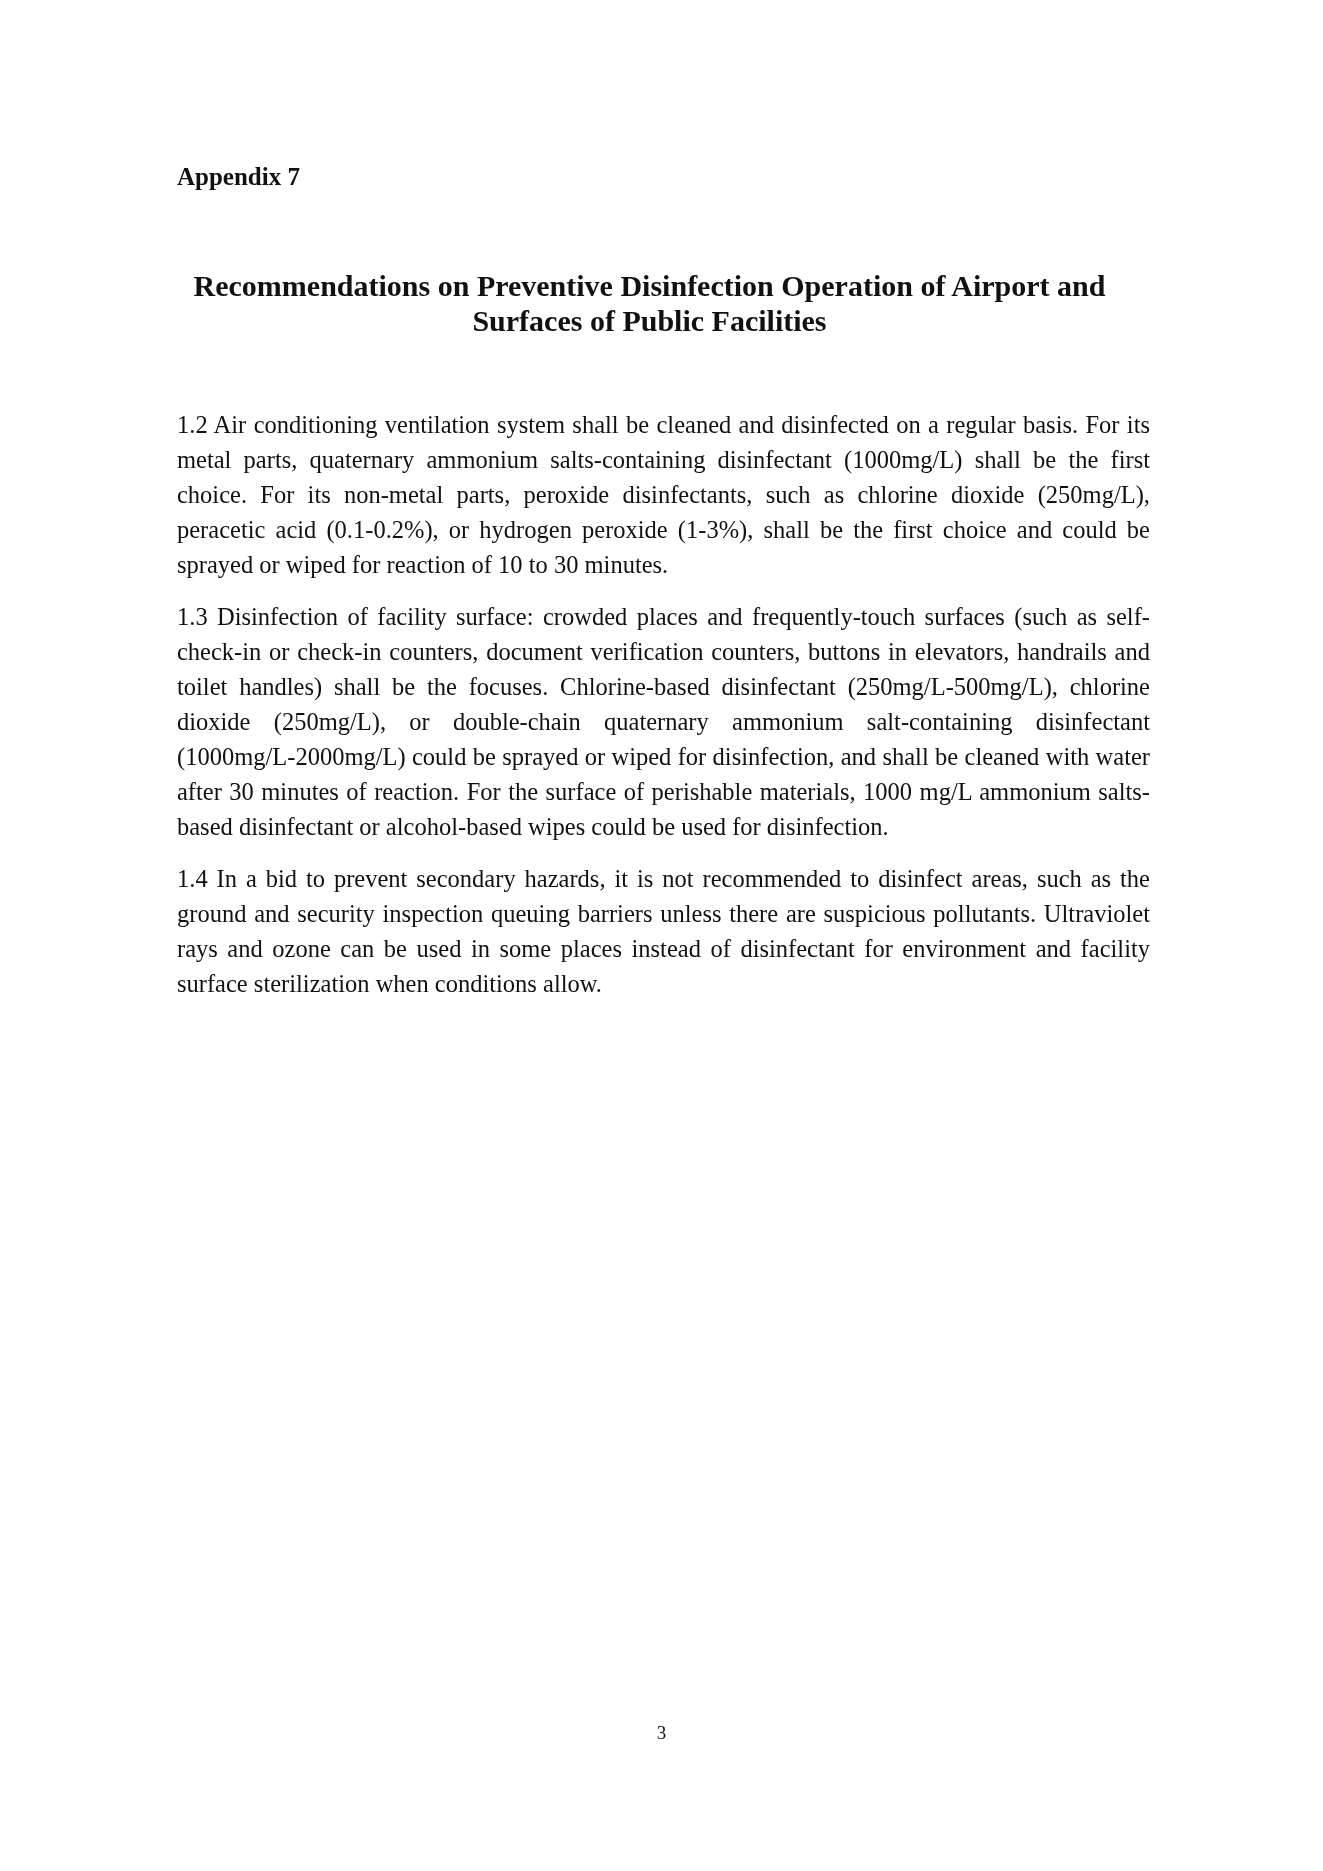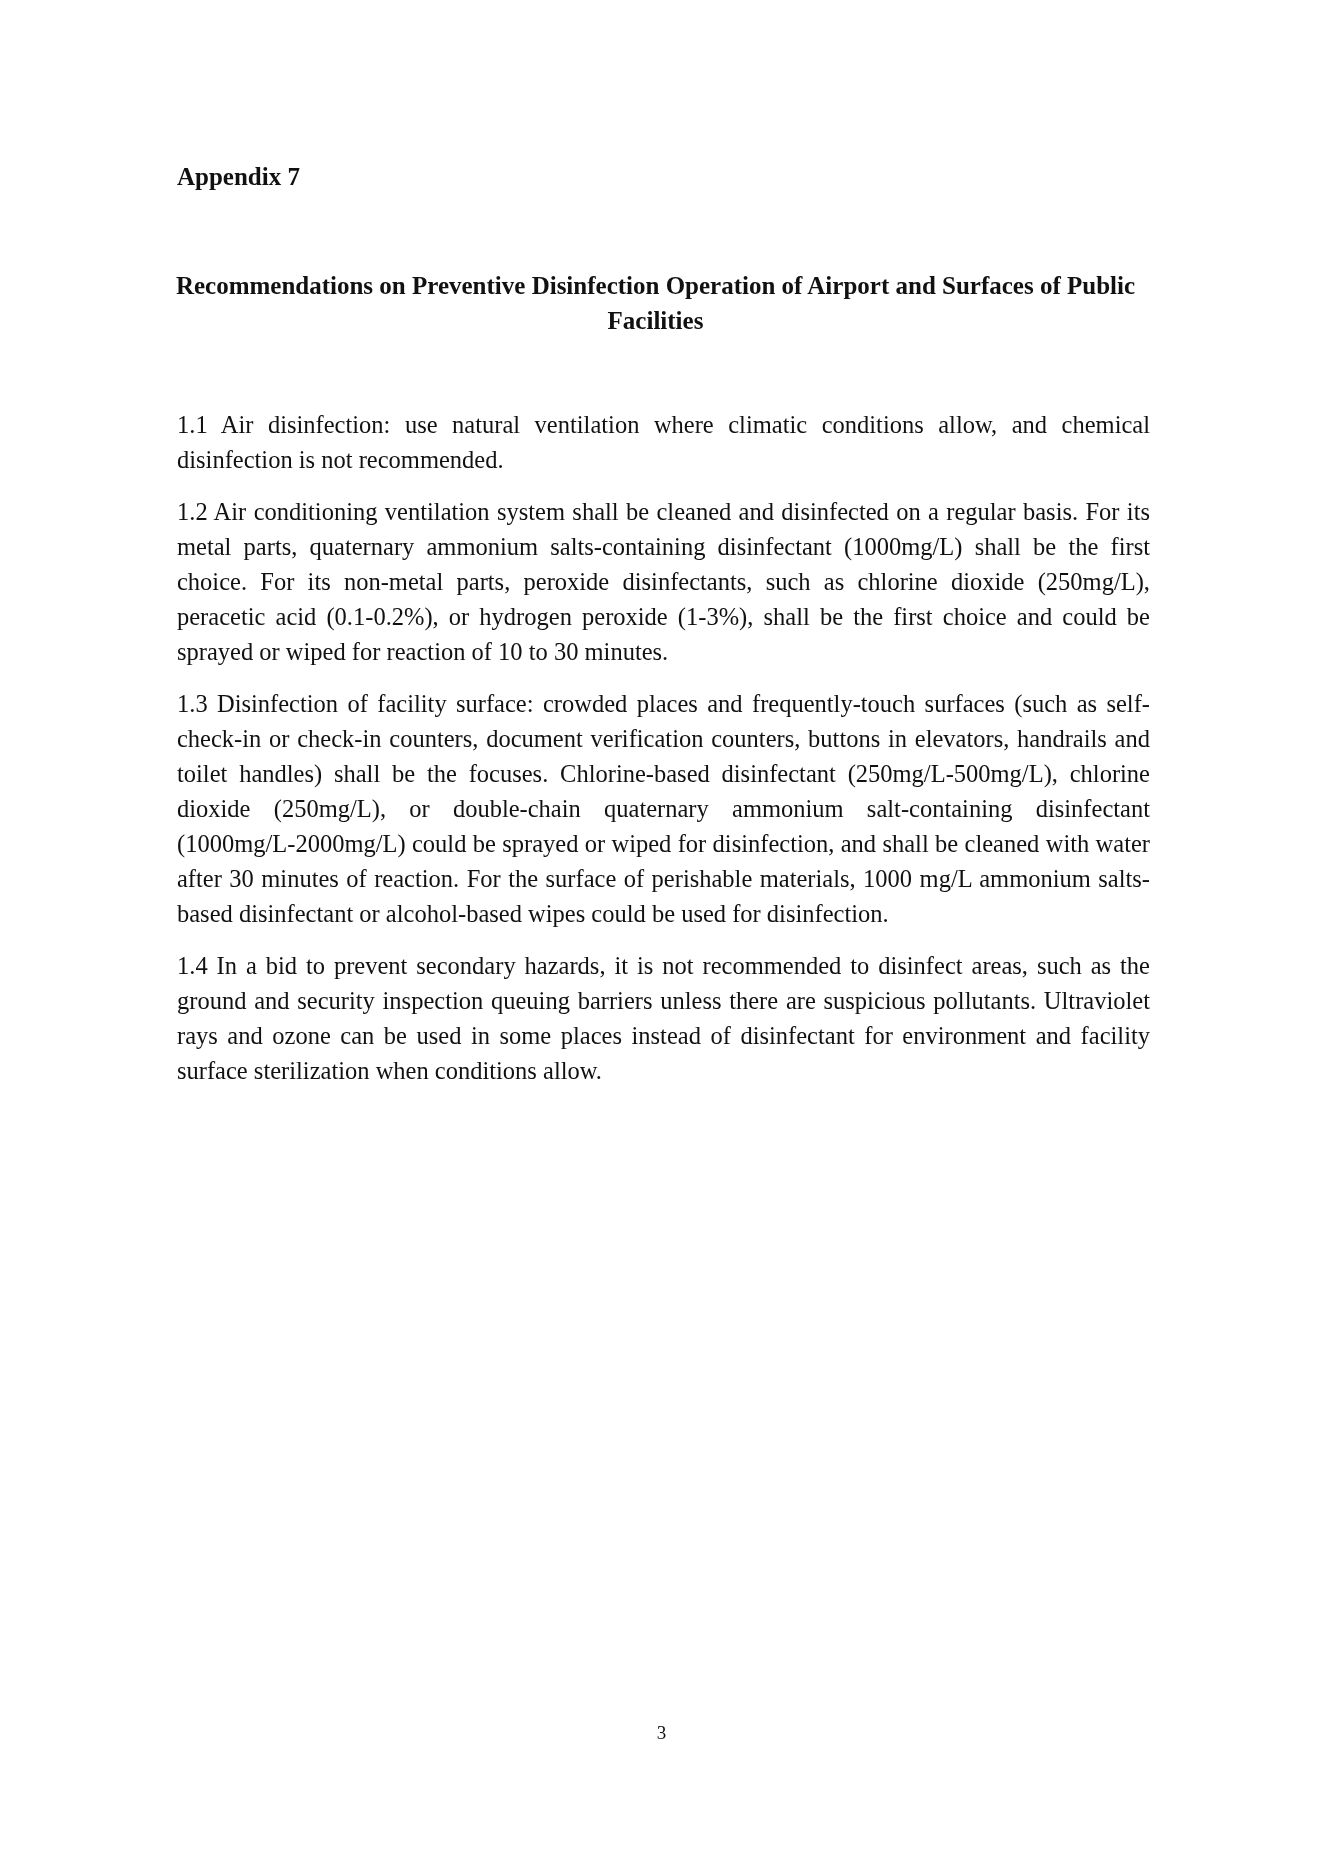--- a/index.html
+++ b/index.html
@@ -18,25 +18,25 @@
     .appendix-label {
       position: absolute;
       left: 177px;
       top: 163px;
       font-size: 25px;
       font-weight: bold;
       margin: 0;
     }
     .doc-title {
       position: absolute;
-      left: 169px;
+      left: 163px;
       top: 268px;
       width: 973px;
       text-align: center;
-      font-size: 25px;
+      font-size: 30px;
       font-weight: bold;
       line-height: 35px;
       margin: 0;
     }
     .body {
       position: absolute;
       left: 177px;
       top: 407px;
       width: 973px;
     }
@@ -56,19 +56,18 @@
     }
   </style>
 </head>
 <body>
 
 <h3 class="appendix-label">Appendix 7</h3>
 
 <h2 class="doc-title">Recommendations on Preventive Disinfection Operation of Airport and Surfaces of Public Facilities</h2>
 
 <div class="body">
-  <p class="para">1.1 Air disinfection: use natural ventilation where climatic conditions allow, and chemical disinfection is not recommended.</p>
   <p class="para">1.2 Air conditioning ventilation system shall be cleaned and disinfected on a regular basis. For its metal parts, quaternary ammonium salts-containing disinfectant (1000mg/L) shall be the first choice. For its non-metal parts, peroxide disinfectants, such as chlorine dioxide (250mg/L), peracetic acid (0.1-0.2%), or hydrogen peroxide (1-3%), shall be the first choice and could be sprayed or wiped for reaction of 10 to 30 minutes.</p>
   <p class="para">1.3 Disinfection of facility surface: crowded places and frequently-touch surfaces (such as self-check-in or check-in counters, document verification counters, buttons in elevators, handrails and toilet handles) shall be the focuses. Chlorine-based disinfectant (250mg/L-500mg/L), chlorine dioxide (250mg/L), or double-chain quaternary ammonium salt-containing disinfectant (1000mg/L-2000mg/L) could be sprayed or wiped for disinfection, and shall be cleaned with water after 30 minutes of reaction. For the surface of perishable materials, 1000 mg/L ammonium salts-based disinfectant or alcohol-based wipes could be used for disinfection.</p>
   <p class="para">1.4 In a bid to prevent secondary hazards, it is not recommended to disinfect areas, such as the ground and security inspection queuing barriers unless there are suspicious pollutants. Ultraviolet rays and ozone can be used in some places instead of disinfectant for environment and facility surface sterilization when conditions allow.</p>
 </div>
 
 <div class="page-number">3</div>
 
 </body></html>

